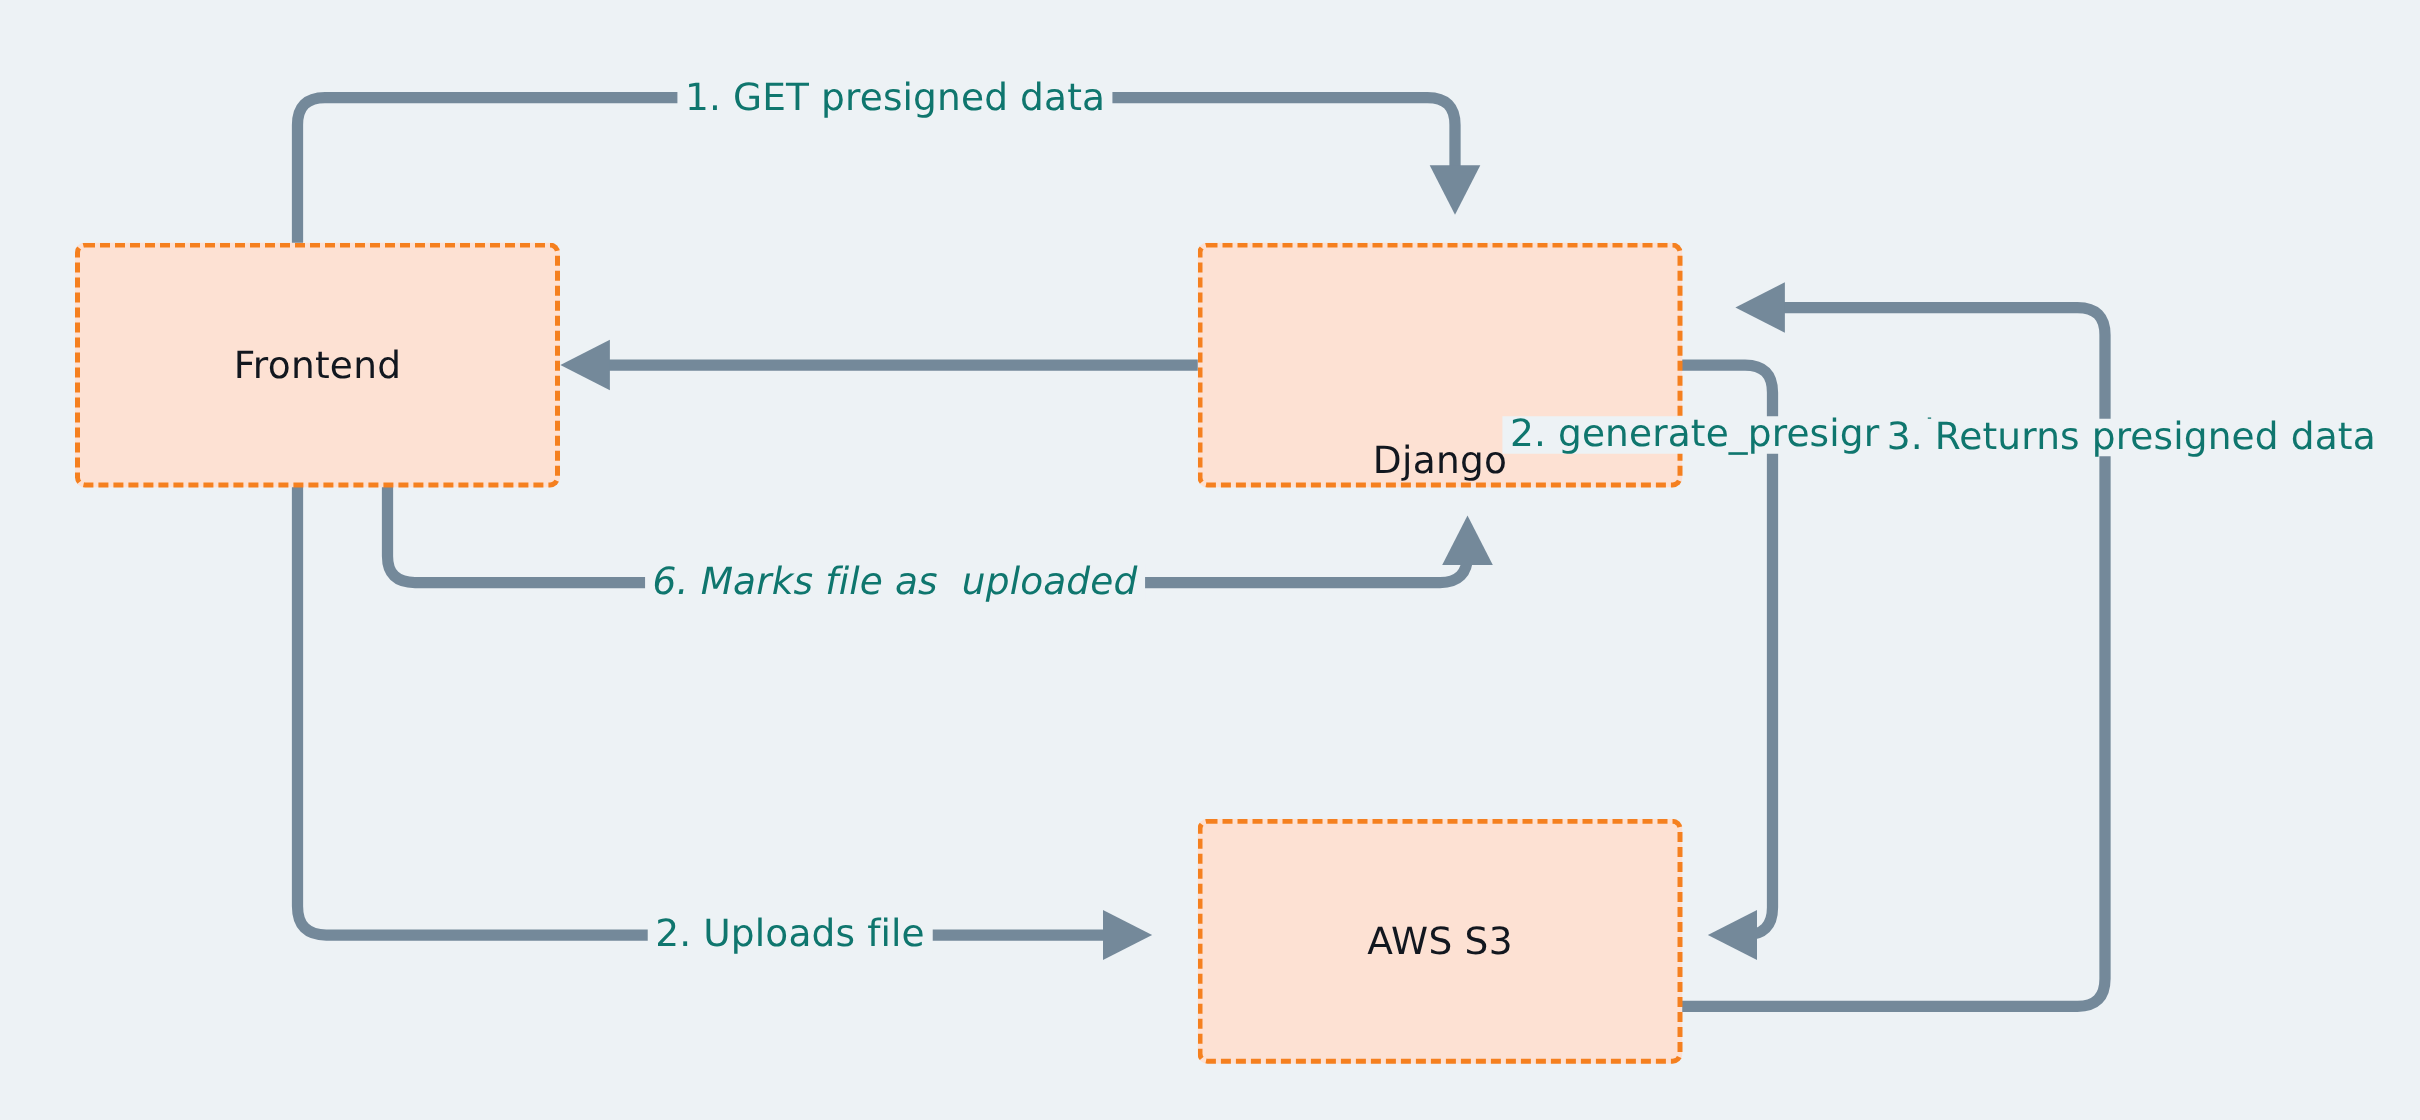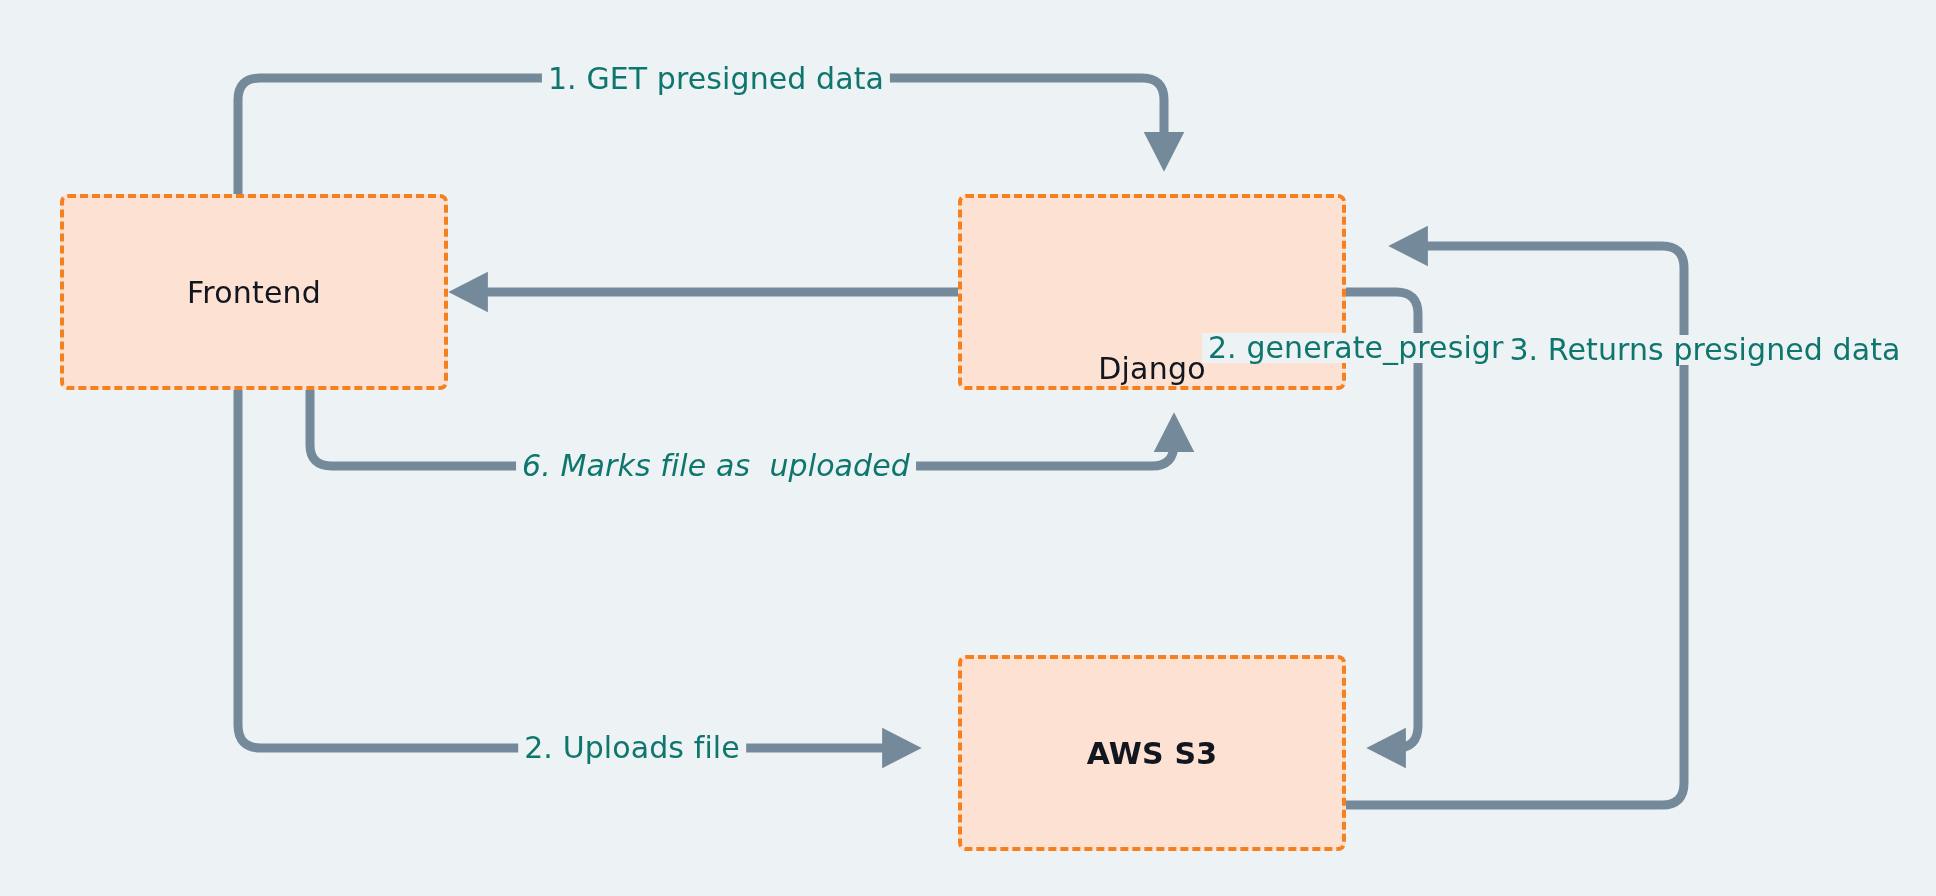--- a/index.html
+++ b/index.html
@@ -47,21 +47,21 @@
     color: #0f766e;
     letter-spacing: 0.1px;
     white-space: pre;
     background: #edf2f5;
     padding: 0 6px;
     line-height: 1;
     transform: translate(-50%, -50%);
   }
   #node-frontend { left: 60px;  top: 194px; width: 388px; height: 196px; }
   #node-django   { left: 958px; top: 194px; width: 388px; height: 196px; align-items: flex-end; }
-  #node-awss3    { left: 958px; top: 655px; width: 388px; height: 196px; font-weight: bold; }
+  #node-awss3    { left: 958px; top: 655px; width: 388px; height: 196px; }
 </style>
 </head>
 <body>
 
 <div id="canvas">
 
   <svg id="wires" viewBox="0 0 1936 896" width="1936" height="896" xmlns="http://www.w3.org/2000/svg">
     <defs>
       <marker id="arrowhead" markerWidth="5" markerHeight="5" refX="3.1" refY="2.5" orient="auto" markerUnits="strokeWidth">
         <path d="M0,0.25 L4.4,2.5 L0,4.75 Z" fill="#74899a"></path>

